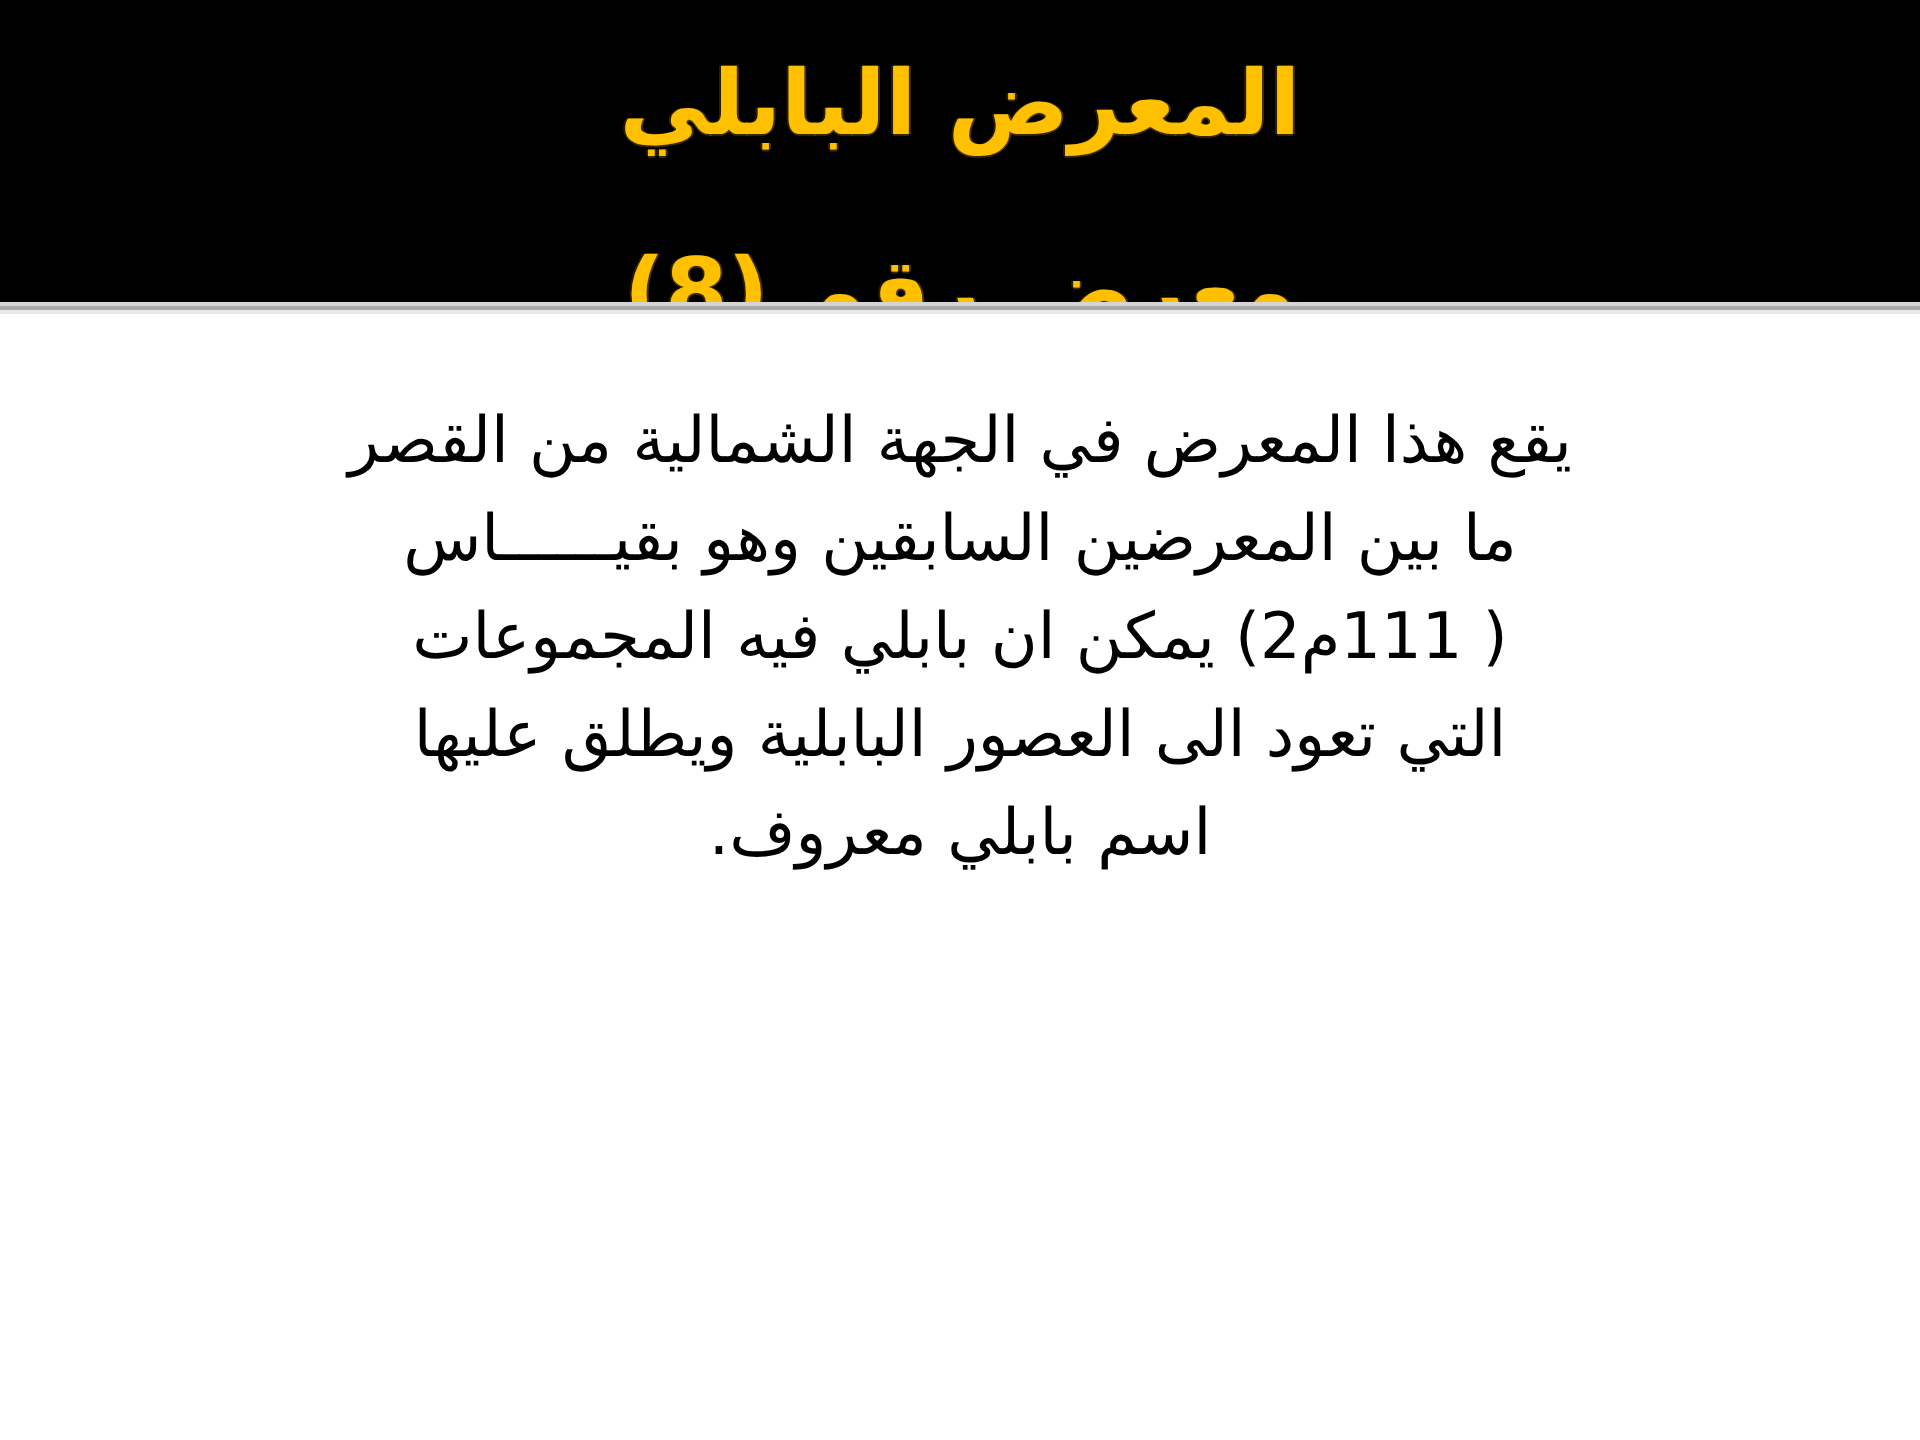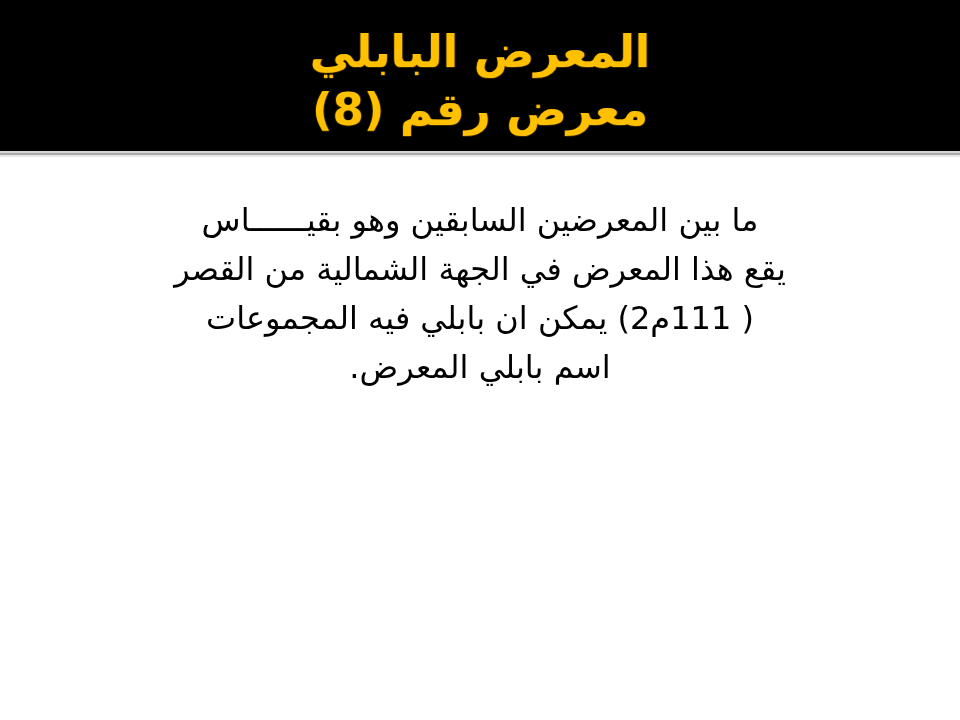--- a/index.html
+++ b/index.html
@@ -31,20 +31,21 @@
     width: 960px;
     height: 151px;
     background: #000000;
     display: flex;
     flex-direction: column;
     align-items: center;
     justify-content: flex-start;
     padding-top: 22px;
     box-sizing: border-box;
     overflow: hidden;
+    gap: 36px;
   }
 
   .title-line {
     color: #FFC000;
     font-family: "DejaVu Sans", "Liberation Sans", sans-serif;
     font-weight: bold;
     font-size: 45px;
     line-height: 60px;
     letter-spacing: 0px;
     text-align: center;
@@ -140,19 +141,20 @@
     <div class="title-line second">معرض رقم (8)</div>
   </div>
 
   <div class="divider">
     <div class="bar-top"></div>
     <div class="bar-mid"></div>
     <div class="bar-bottom"></div>
   </div>
 
   <div class="body-block">
+    <div class="body-line line-1">يقع هذا المعرض في الجهة الشمالية من القصر</div>
     <div class="body-line line-2">ما بين المعرضين السابقين وهو بقيــــــاس</div>
-    <div class="body-line line-1">يقع هذا المعرض في الجهة الشمالية من القصر</div>
     <div class="body-line line-3">( 111م2) يمكن ان بابلي فيه المجموعات</div>
-    <div class="body-line line-5">اسم بابلي المعرض.</div>
+    <div class="body-line line-4">التي تعود الى العصور البابلية ويطلق عليها</div>
+    <div class="body-line line-5">اسم بابلي معروف.</div>
   </div>
 
 </div>
 
 </body></html>

